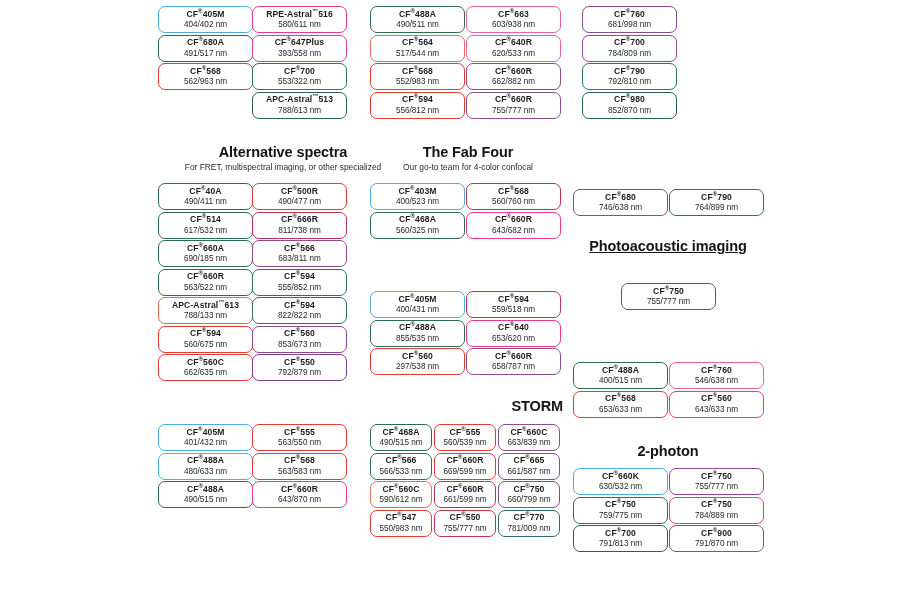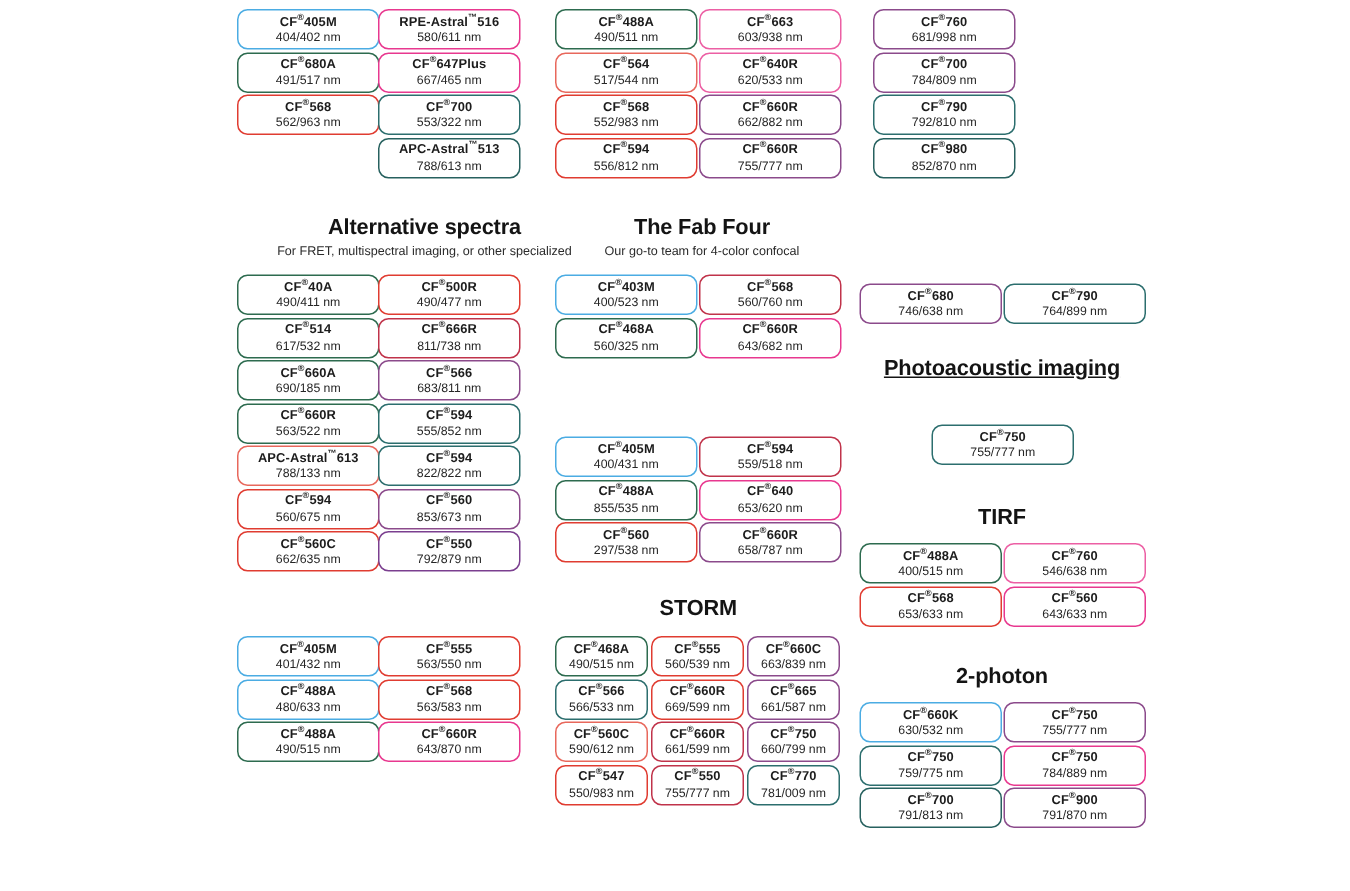--- a/index.html
+++ b/index.html
@@ -69,21 +69,21 @@
     <div class="dye-box" style="left: 158px; top: 63px; width: 95px; height: 27px; border-color: rgb(224, 60, 49);">
       <div class="dye-name">CF<sup>®</sup>568</div>
       <div class="dye-spec">562/963 nm</div>
     </div>
     <div class="dye-box" style="left: 252px; top: 6px; width: 95px; height: 27px; border-color: rgb(232, 56, 143);">
       <div class="dye-name">RPE-Astral<sup>™</sup>516</div>
       <div class="dye-spec">580/611 nm</div>
     </div>
     <div class="dye-box" style="left: 252px; top: 34.5px; width: 95px; height: 27px; border-color: rgb(232, 56, 143);">
       <div class="dye-name">CF<sup>®</sup>647Plus</div>
-      <div class="dye-spec">667/465 nm</div>
+      <div class="dye-spec">393/558 nm</div>
     </div>
     <div class="dye-box" style="left: 252px; top: 63px; width: 95px; height: 27px; border-color: rgb(44, 110, 110);">
       <div class="dye-name">CF<sup>®</sup>700</div>
       <div class="dye-spec">553/322 nm</div>
     </div>
     <div class="dye-box" style="left: 252px; top: 91.5px; width: 95px; height: 27px; border-color: rgb(39, 97, 95);">
       <div class="dye-name">APC-Astral<sup>™</sup>513</div>
       <div class="dye-spec">788/613 nm</div>
     </div>
     <div class="dye-box" style="left: 370px; top: 6px; width: 95px; height: 27px; border-color: rgb(45, 107, 79);">
@@ -240,21 +240,20 @@
       <div class="dye-spec">755/777 nm</div>
     </div>
     <div class="dye-box" style="left: 573px; top: 189px; width: 95px; height: 27px; border-color: rgb(139, 74, 139);">
       <div class="dye-name">CF<sup>®</sup>680</div>
       <div class="dye-spec">746/638 nm</div>
     </div>
     <div class="dye-box" style="left: 669px; top: 189px; width: 95px; height: 27px; border-color: rgb(44, 110, 110);">
       <div class="dye-name">CF<sup>®</sup>790</div>
       <div class="dye-spec">764/899 nm</div>
     </div>
-    <div class="sect-title" style="left: 588px; top: 337px; width: 160px;">TIRF</div>
     <div class="dye-box" style="left: 573px; top: 362px; width: 95px; height: 27px; border-color: rgb(45, 107, 79);">
       <div class="dye-name">CF<sup>®</sup>488A</div>
       <div class="dye-spec">400/515 nm</div>
     </div>
     <div class="dye-box" style="left: 573px; top: 390.5px; width: 95px; height: 27px; border-color: rgb(224, 60, 49);">
       <div class="dye-name">CF<sup>®</sup>568</div>
       <div class="dye-spec">653/633 nm</div>
     </div>
     <div class="dye-box" style="left: 669px; top: 362px; width: 95px; height: 27px; border-color: rgb(236, 95, 164);">
       <div class="dye-name">CF<sup>®</sup>760</div>
@@ -306,21 +305,21 @@
       <div class="dye-spec">563/550 nm</div>
     </div>
     <div class="dye-box" style="left: 252px; top: 452.5px; width: 95px; height: 27px; border-color: rgb(224, 60, 49);">
       <div class="dye-name">CF<sup>®</sup>568</div>
       <div class="dye-spec">563/583 nm</div>
     </div>
     <div class="dye-box" style="left: 252px; top: 481px; width: 95px; height: 27px; border-color: rgb(232, 56, 143);">
       <div class="dye-name">CF<sup>®</sup>660R</div>
       <div class="dye-spec">643/870 nm</div>
     </div>
-    <div class="sect-title" style="left: 368px; top: 398px; width: 195px;">STORM</div>
+    <div class="sect-title" style="left: 368px; top: 398px; width: 195px; text-align: right;">STORM</div>
     <div class="dye-box" style="left: 370px; top: 424px; width: 62px; height: 27px; border-color: rgb(45, 107, 79);">
       <div class="dye-name">CF<sup>®</sup>468A</div>
       <div class="dye-spec">490/515 nm</div>
     </div>
     <div class="dye-box" style="left: 370px; top: 452.5px; width: 62px; height: 27px; border-color: rgb(44, 110, 110);">
       <div class="dye-name">CF<sup>®</sup>566</div>
       <div class="dye-spec">566/533 nm</div>
     </div>
     <div class="dye-box" style="left: 370px; top: 481px; width: 62px; height: 27px; border-color: rgb(232, 104, 92);">
       <div class="dye-name">CF<sup>®</sup>560C</div>

